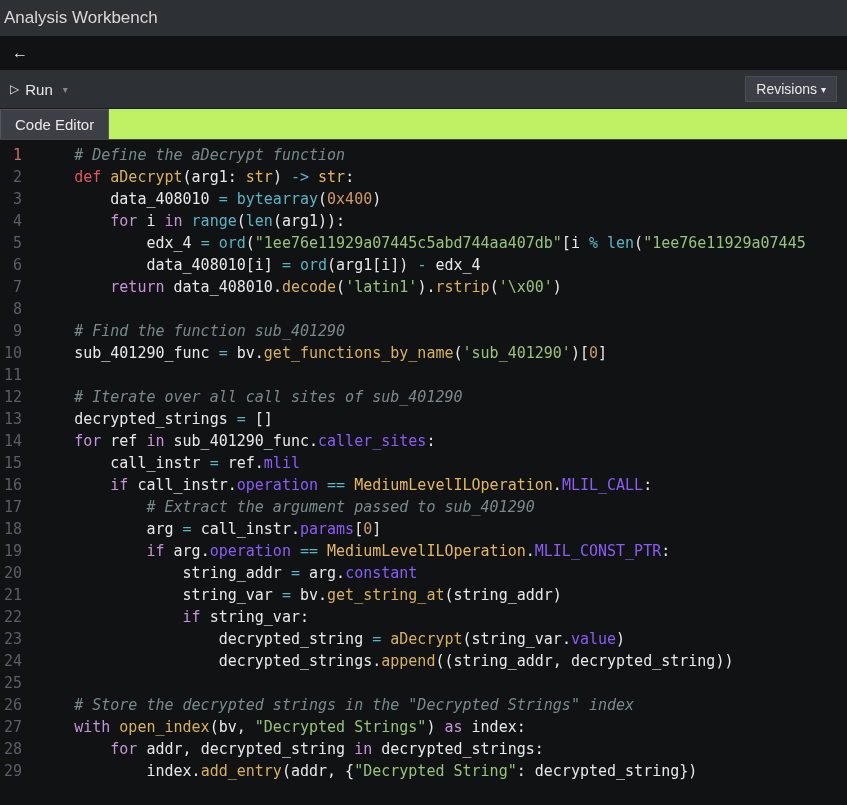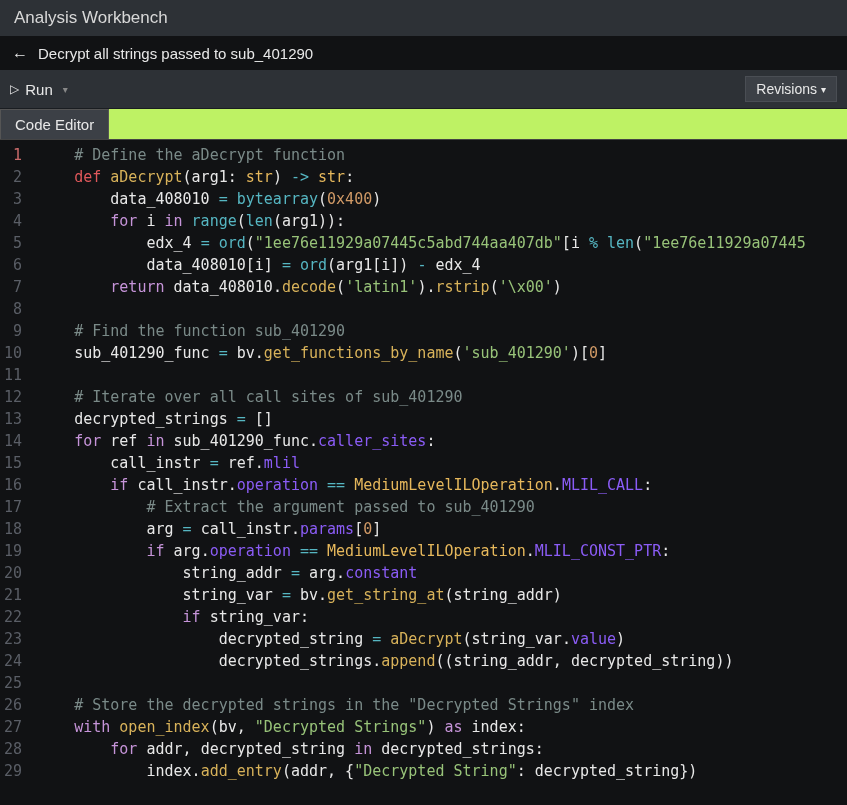--- a/index.html
+++ b/index.html
@@ -6,21 +6,21 @@
   body {
     font-family: -apple-system, BlinkMacSystemFont, "Segoe UI", sans-serif;
     background: #1a1d21;
     color: #e8e8e8;
     width: 847px;
     height: 805px;
     overflow: hidden;
   }
   .title-bar {
     background: #2d3136;
-    padding: 8px 14px;
+    padding: 8px 4px;
     font-size: 17px;
     font-weight: 400;
     color: #d8d8d8;
   }
   .breadcrumb-bar {
     background: #111214;
     padding: 8px 12px;
     display: flex;
     align-items: center;
     gap: 10px;
@@ -102,21 +102,21 @@
   .gutter .ln { display: block; height: 22px; }
   .gutter .ln.first { color: #c96a6a; }
   .code {
     padding: 4px 0 4px 10px;
     white-space: pre;
     overflow: hidden;
   }
   .code .row { display: block; height: 22px; }
 
   
-  .tk-cmt { color: #7a8a88; }
+  .tk-cmt { color: #7a8a88; font-style: italic; }
   .tk-kw  { color: #e0585b; }
   .tk-kw2 { color: #c694d9; }
   .tk-fn  { color: #d8b25a; }
   .tk-nm  { color: #e8e8e8; }
   .tk-op  { color: #56b6c2; }
   .tk-pn  { color: #e8e8e8; }
   .tk-ty  { color: #e6b85c; }
   .tk-num { color: #d19a66; }
   .tk-str { color: #98c379; }
   .tk-bi  { color: #56b6c2; }
@@ -125,21 +125,20 @@
 </style>
 </head>
 <body>
 
 <div class="title-bar">
   <span>Analysis Workbench</span>
 </div>
 
 <div class="breadcrumb-bar">
   <span class="back-arrow">←</span>
-  <span>Decrypt all strings passed to sub_401290</span>
 </div>
 
 <div class="toolbar">
   <div class="run-btn">
     <span class="tri">▷</span>
     <span>Run</span>
   </div>
   <span class="dropdown-caret">▾</span>
   <div class="spacer"></div>
   <div class="revisions-btn">

